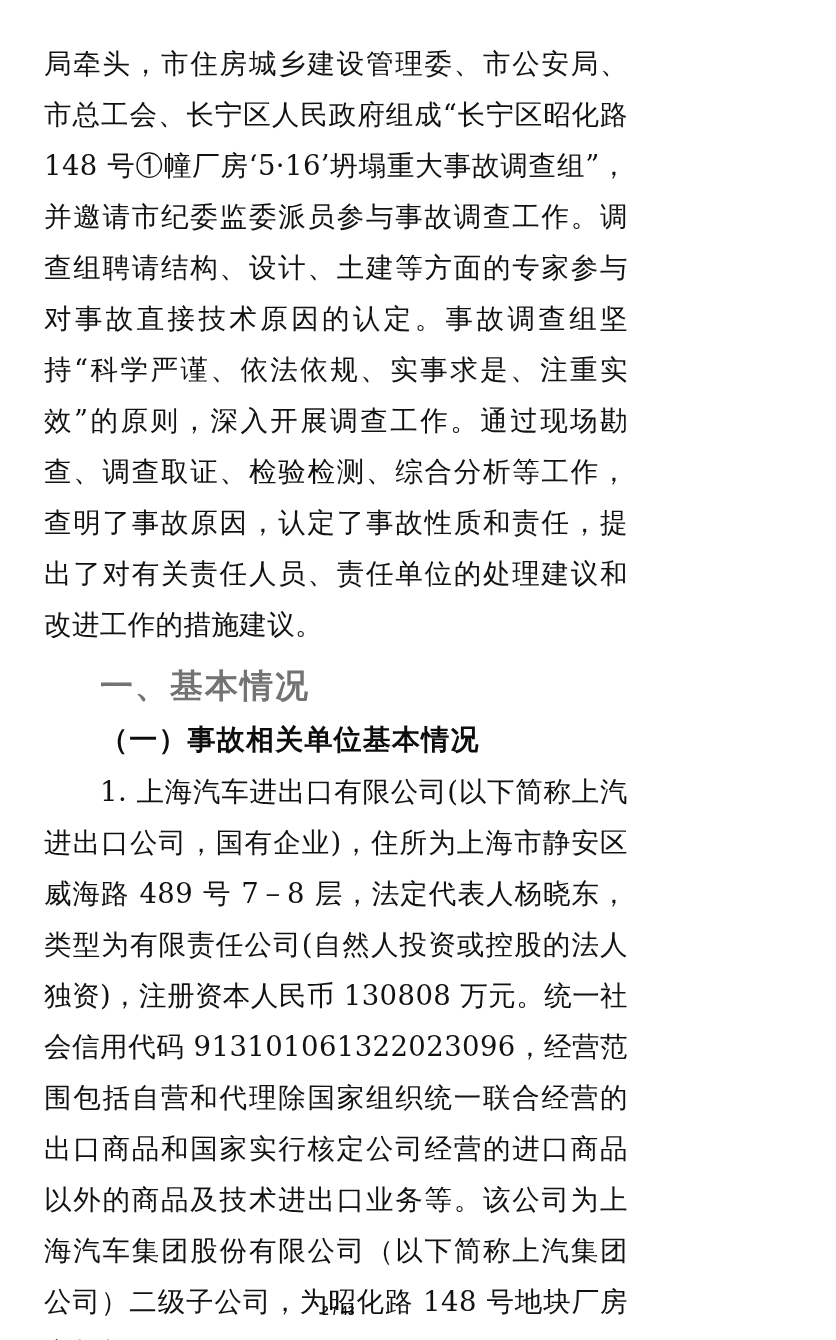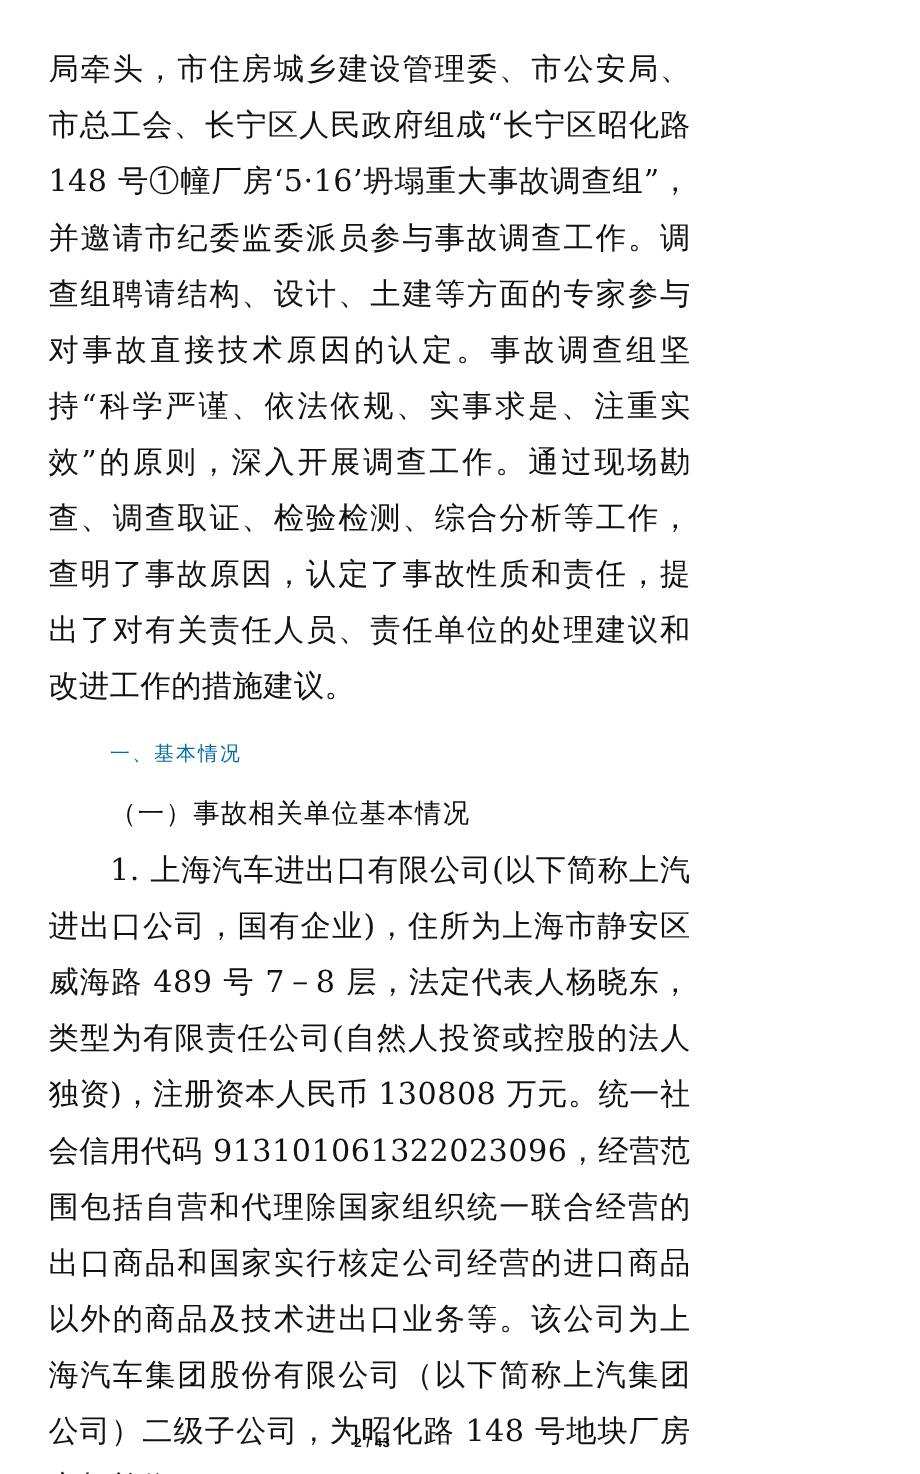--- a/index.html
+++ b/index.html
@@ -33,32 +33,32 @@
     color: #121212;
   }
   .para {
     margin: 0;
     text-indent: 0;
   }
   .para.indent {
     text-indent: 56px;
   }
   .heading1 {
-    font-size: 18px;
+    font-size: 33px;
     line-height: 55px;
-    font-weight: normal;
+    font-weight: bold;
     letter-spacing: 2px;
     margin: 8px 0 0 0;
     text-indent: 56px;
-    color: #0369a1;
+    color: #737373;
   }
   .heading2 {
-    font-size: 24px;
+    font-size: 28px;
     line-height: 53px;
-    font-weight: normal;
+    font-weight: bold;
     letter-spacing: 1.2px;
     margin: 0;
     text-indent: 56px;
     color: #0d0d0d;
   }
   .footer {
     position: absolute;
     left: 5px;
     right: 0;
     bottom: 22px;

